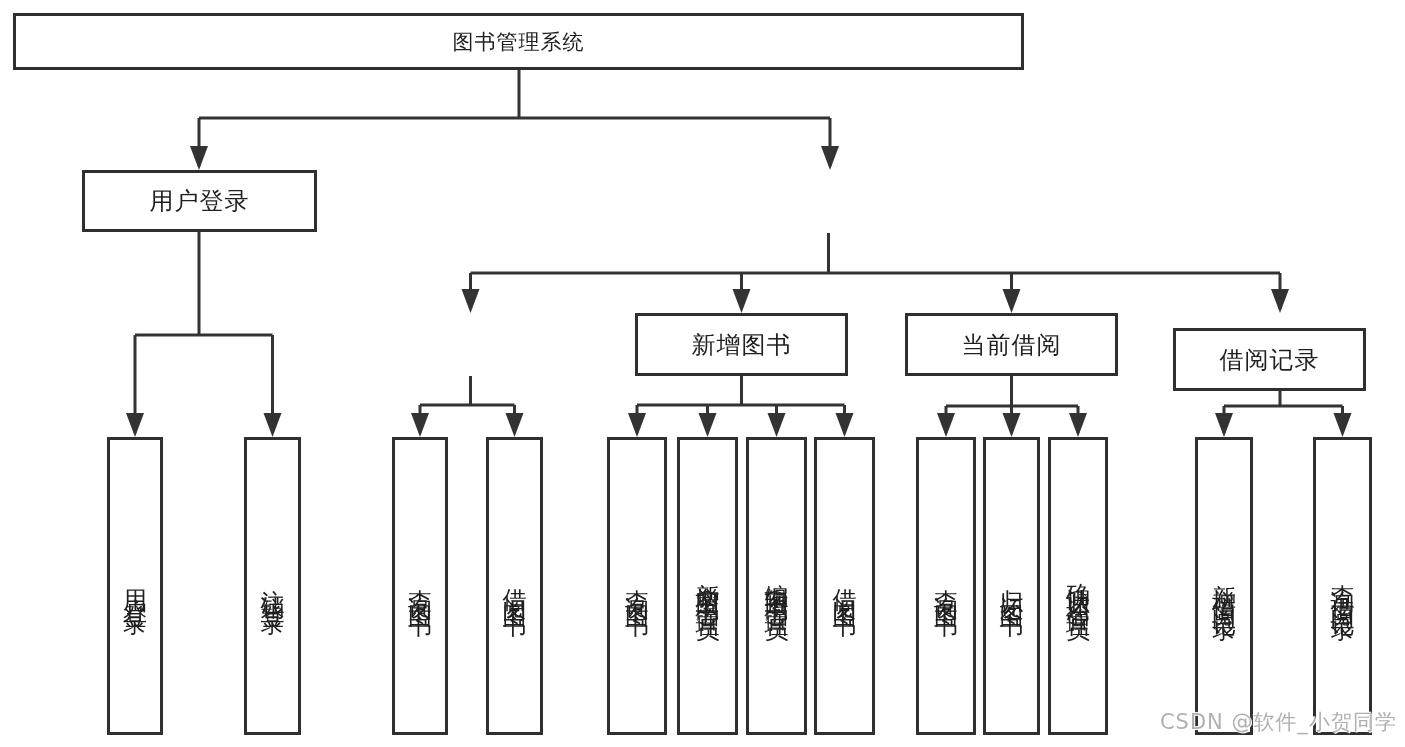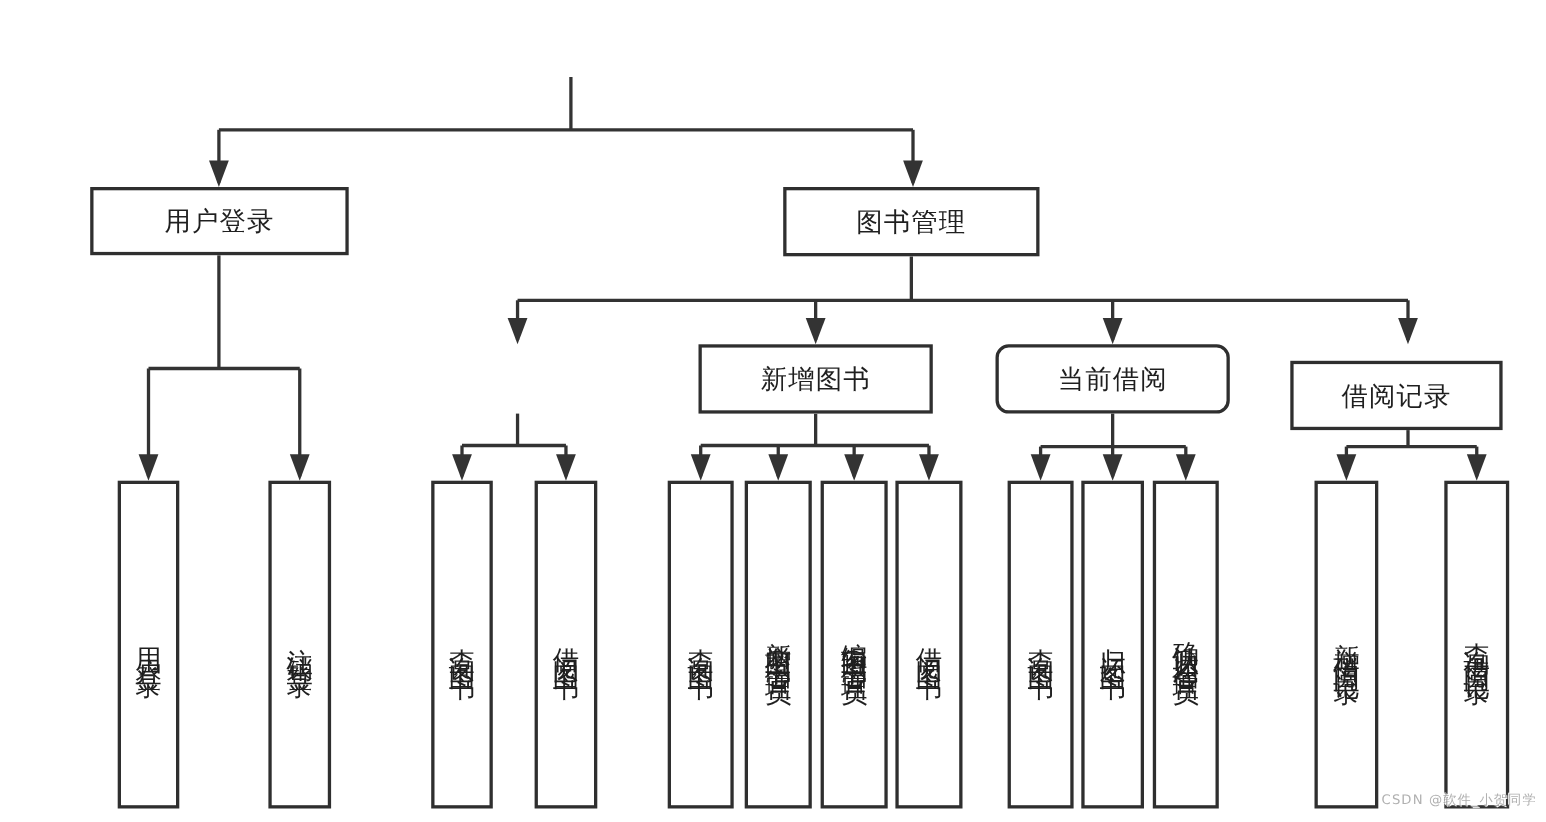--- a/index.html
+++ b/index.html
@@ -28,21 +28,21 @@
     position:absolute;box-sizing:border-box;border:3px solid var(--border);
     background:var(--bg);top:437px;height:298px;
     display:flex;align-items:center;justify-content:center;
     writing-mode:vertical-rl;text-orientation:mixed;
     font-size:24px;line-height:1;
   }
   .ls4{letter-spacing:8px;}
   .ls6{letter-spacing:7px;}
   .lsL{letter-spacing:5px;}
   #watermark{
-    position:absolute;right:8px;bottom:11px;font-size:12px;color:var(--wm);
+    position:absolute;right:8px;bottom:11px;font-size:21px;color:var(--wm);
     letter-spacing:1px;white-space:nowrap;
     text-shadow:0 0 2px #fff,1px 1px 0 #fff,-1px -1px 0 #fff;
   }
 </style>
 </head>
 <body>
 
 <div id="stage">
 
   <svg id="connectors" viewBox="0 0 1405 747" xmlns="http://www.w3.org/2000/svg">
@@ -107,26 +107,26 @@
     <g>
       <line x1="1280" y1="376" x2="1280" y2="406"></line>
       <line x1="1224" y1="406" x2="1342.5" y2="406"></line>
       <line x1="1224" y1="406" x2="1224" y2="433"></line>
       <polygon points="1215,413 1233,413 1224,437"></polygon>
       <line x1="1342.5" y1="406" x2="1342.5" y2="433"></line>
       <polygon points="1333.5,413 1351.5,413 1342.5,437"></polygon>
     </g>
   </svg>
 
+  <div class="hbox title" style="left:13px;top:13px;width:1011px;height:57px;">图书管理系统</div>
 
   <div class="hbox" style="left:82px;top:170px;width:235px;height:62px;">用户登录</div>
-  <div class="hbox" style="left:712px;top:170px;width:233px;height:63px;">图书管理</div>
 
   <div class="hbox" style="left:635px;top:313px;width:213px;height:63px;">新增图书</div>
-  <div class="hbox" style="left:905px;top:313px;width:213px;height:63px;border-radius:12px;">当前借阅</div>
+  <div class="hbox" style="left:905px;top:313px;width:213px;height:63px;">当前借阅</div>
   <div class="hbox" style="left:1173px;top:328px;width:193px;height:63px;">借阅记录</div>
 
   <div class="vbox ls4" style="left:107px;width:56px;">用户登录</div>
   <div class="vbox ls4" style="left:244px;width:57px;">注销登录</div>
 
   <div class="vbox ls4" style="left:392px;width:56px;">查询图书</div>
   <div class="vbox ls4" style="left:486px;width:57px;">借阅图书</div>
 
   <div class="vbox ls4" style="left:607px;width:60px;">查询图书</div>
   <div class="vbox lsL" style="left:677px;width:61px;">新增图书（管理员）</div>

